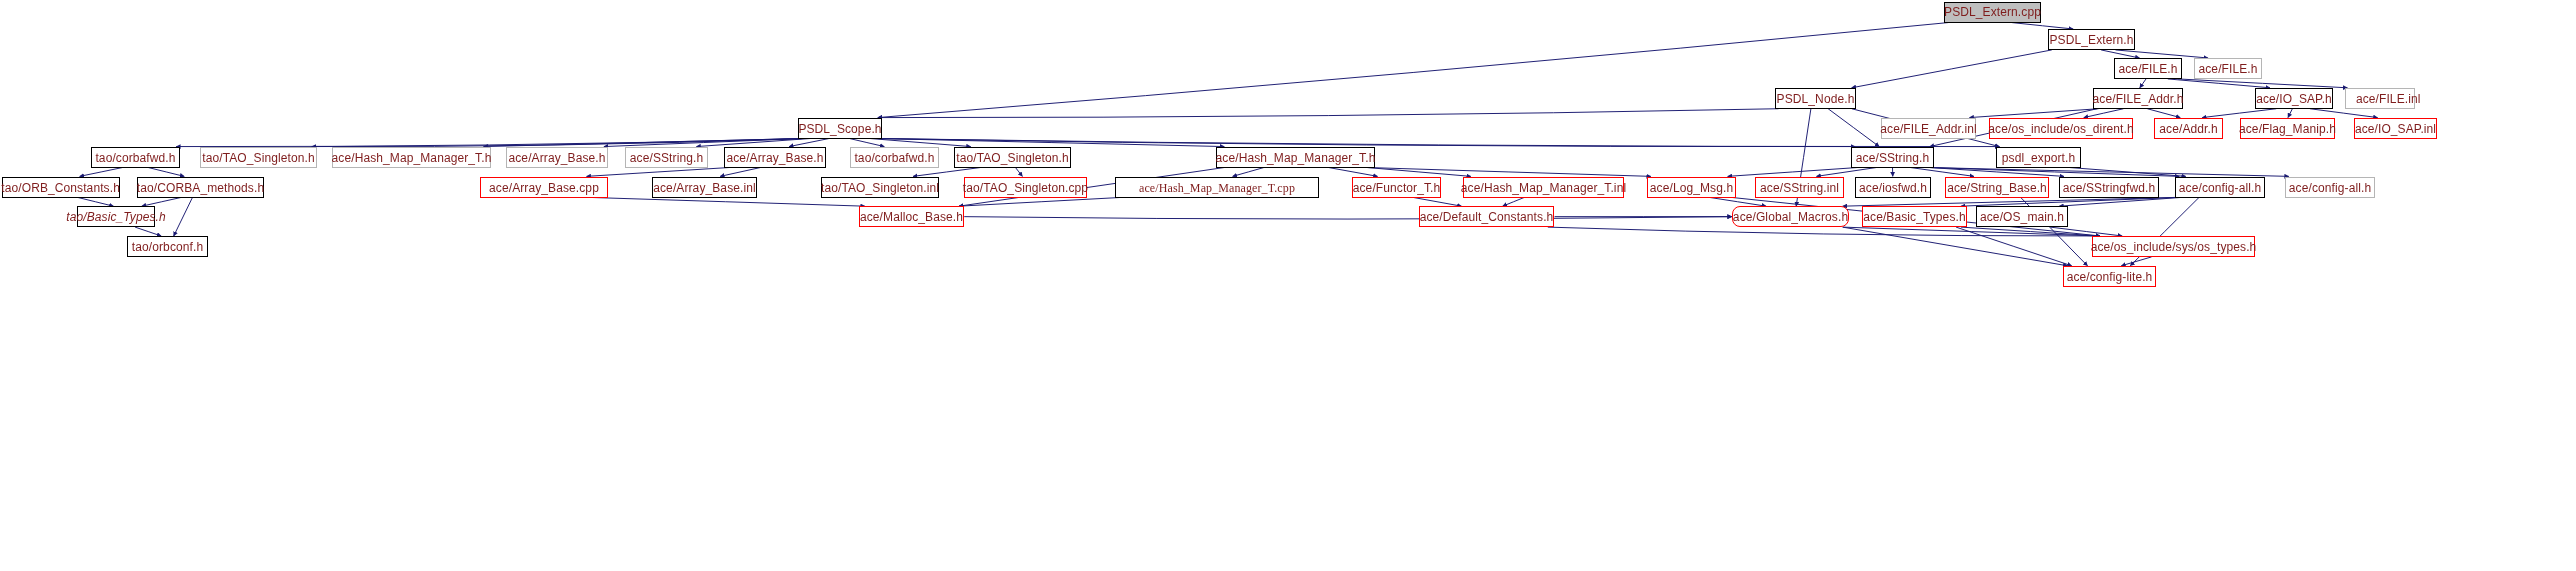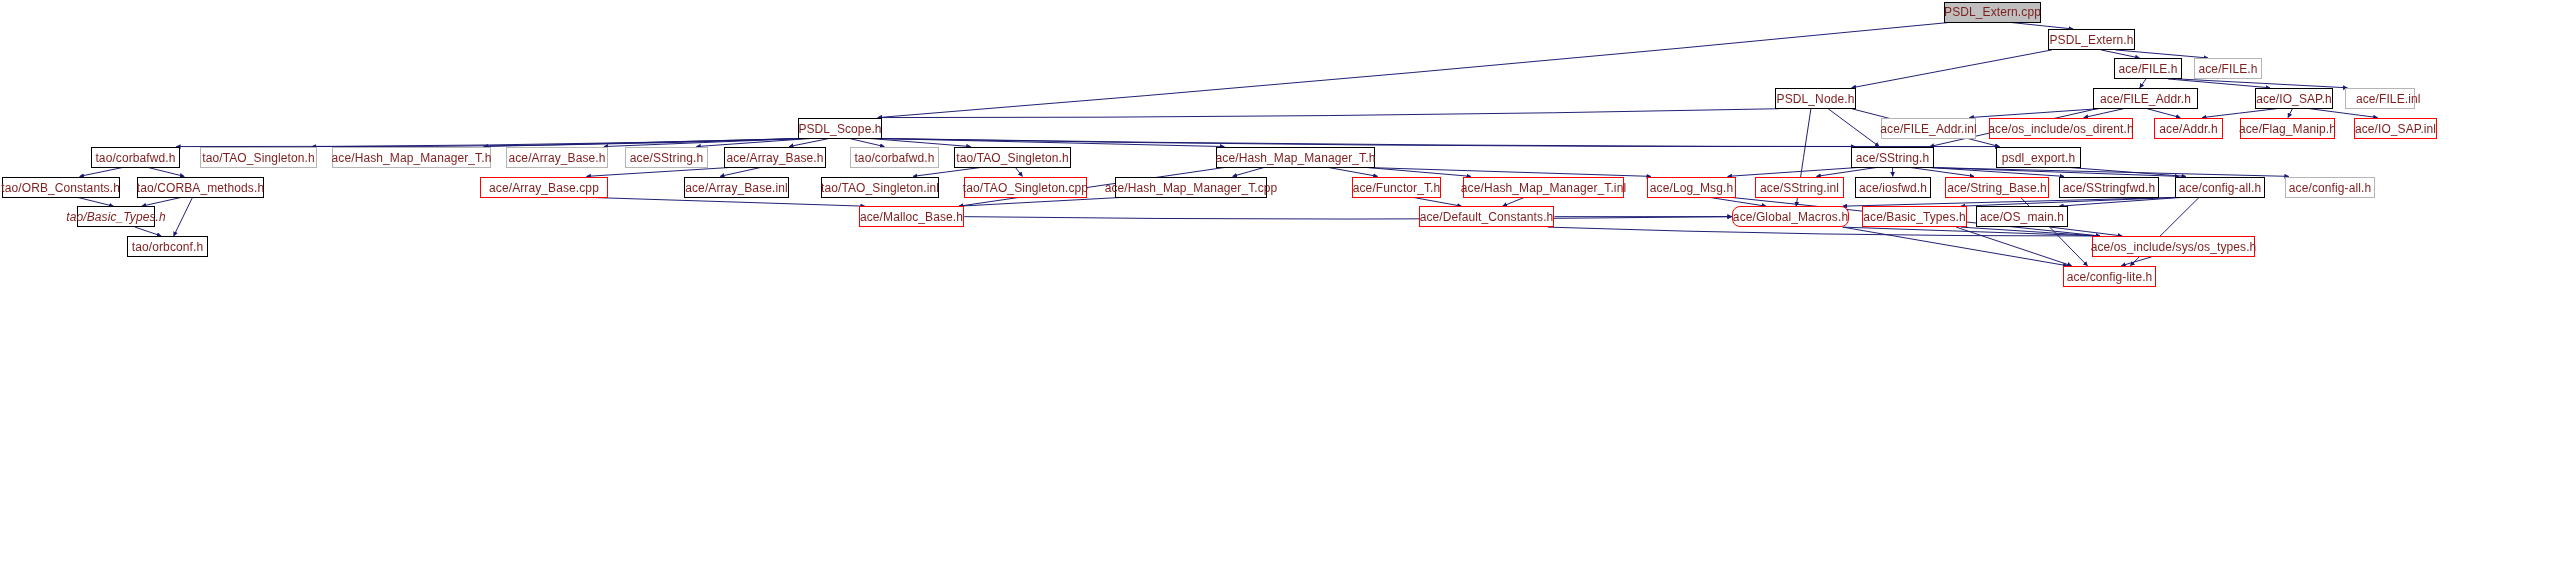--- a/index.html
+++ b/index.html
@@ -137,21 +137,21 @@
         <path d="M 2427.5416666666665 282 Q 2499.28125 306 2571.0208333333335 330" fill="none" stroke="#191970" stroke-width="1.2" marker-end="url(#arrow)"></path>
         <path d="M 2544.72 282 Q 2589.213333333333 287.5 2633.7066666666665 293" fill="none" stroke="#191970" stroke-width="1.2" marker-end="url(#arrow)"></path>
         <path d="M 2670.235 319 Q 2651.48625 324.5 2632.7375 330" fill="none" stroke="#191970" stroke-width="1.2" marker-end="url(#arrow)"></path>
       </g>
   </svg>
   <div id="nodes">
       <div class="node root" style="left: 1944px; top: 1.6px; width: 97px;">PSDL_Extern.cpp</div>
       <div class="node black" style="left: 2048px; top: 29px; width: 87px;">PSDL_Extern.h</div>
       <div class="node black" style="left: 2114px; top: 58px; width: 68px;">ace/FILE.h</div>
       <div class="node grey" style="left: 2194px; top: 58px; width: 68px;">ace/FILE.h</div>
-      <div class="node black" style="left: 2093px; top: 88px; width: 105px;">ace/FILE_Addr.h</div>
+      <div class="node black" style="left: 2093px; top: 88px; width: 90px;">ace/FILE_Addr.h</div>
       <div class="node black" style="left: 2255px; top: 88px; width: 78px;">ace/IO_SAP.h</div>
       <div class="node grey" style="left: 2345px; top: 88px; width: 70px; padding-left: 22px;">ace/FILE.inl</div>
       <div class="node black" style="left: 1775px; top: 88px; width: 81px;">PSDL_Node.h</div>
       <div class="node grey" style="left: 1881px; top: 118px; width: 95px;">ace/FILE_Addr.inl</div>
       <div class="node red" style="left: 1989px; top: 118px; width: 144px;">ace/os_include/os_dirent.h</div>
       <div class="node red" style="left: 2154px; top: 118px; width: 69px;">ace/Addr.h</div>
       <div class="node red" style="left: 2240px; top: 118px; width: 95px;">ace/Flag_Manip.h</div>
       <div class="node red" style="left: 2354px; top: 118px; width: 83px;">ace/IO_SAP.inl</div>
       <div class="node black" style="left: 798px; top: 118px; width: 84px;">PSDL_Scope.h</div>
       <div class="node black" style="left: 91px; top: 147px; width: 89px;">tao/corbafwd.h</div>
@@ -161,24 +161,24 @@
       <div class="node grey" style="left: 625px; top: 147px; width: 83px;">ace/SString.h</div>
       <div class="node black" style="left: 724px; top: 147px; width: 102px;">ace/Array_Base.h</div>
       <div class="node grey" style="left: 850px; top: 147px; width: 89px;">tao/corbafwd.h</div>
       <div class="node black" style="left: 954px; top: 147px; width: 117px;">tao/TAO_Singleton.h</div>
       <div class="node black" style="left: 1216px; top: 147px; width: 159px;">ace/Hash_Map_Manager_T.h</div>
       <div class="node black" style="left: 1851px; top: 147px; width: 83px;">ace/SString.h</div>
       <div class="node black" style="left: 1996px; top: 147px; width: 85px;">psdl_export.h</div>
       <div class="node black" style="left: 1.6px; top: 177px; width: 118px;">tao/ORB_Constants.h</div>
       <div class="node black" style="left: 137px; top: 177px; width: 127px;">tao/CORBA_methods.h</div>
       <div class="node red" style="left: 480px; top: 177px; width: 128px;">ace/Array_Base.cpp</div>
-      <div class="node black" style="left: 684px; top: 177px; width: 105px;">ace/Array_Base.inl</div>
+      <div class="node black" style="left: 652px; top: 177px; width: 105px;">ace/Array_Base.inl</div>
       <div class="node black" style="left: 821px; top: 177px; width: 118px;">tao/TAO_Singleton.inl</div>
       <div class="node red" style="left: 964px; top: 177px; width: 123px;">tao/TAO_Singleton.cpp</div>
-      <div class="node black" style="left: 1115px; top: 177px; width: 152px;">ace/Hash_Map_Manager_T.cpp</div>
+      <div class="node black" style="left: 1115px; top: 177px; width: 204px; font-family: Liberation Serif, serif;">ace/Hash_Map_Manager_T.cpp</div>
       <div class="node red" style="left: 1352px; top: 177px; width: 89px;">ace/Functor_T.h</div>
       <div class="node red" style="left: 1463px; top: 177px; width: 161px;">ace/Hash_Map_Manager_T.inl</div>
       <div class="node red" style="left: 1647px; top: 177px; width: 89px;">ace/Log_Msg.h</div>
       <div class="node red" style="left: 1755px; top: 177px; width: 89px;">ace/SString.inl</div>
       <div class="node black" style="left: 1855px; top: 177px; width: 76px;">ace/iosfwd.h</div>
       <div class="node red" style="left: 1945px; top: 177px; width: 104px;">ace/String_Base.h</div>
       <div class="node black" style="left: 2059px; top: 177px; width: 100px;">ace/SStringfwd.h</div>
       <div class="node black" style="left: 2175px; top: 177px; width: 90px;">ace/config-all.h</div>
       <div class="node grey" style="left: 2285px; top: 177px; width: 90px;">ace/config-all.h</div>
       <div class="node black" style="left: 77px; top: 206px; width: 78px; font-style: italic;">tao/Basic_Types.h</div>

